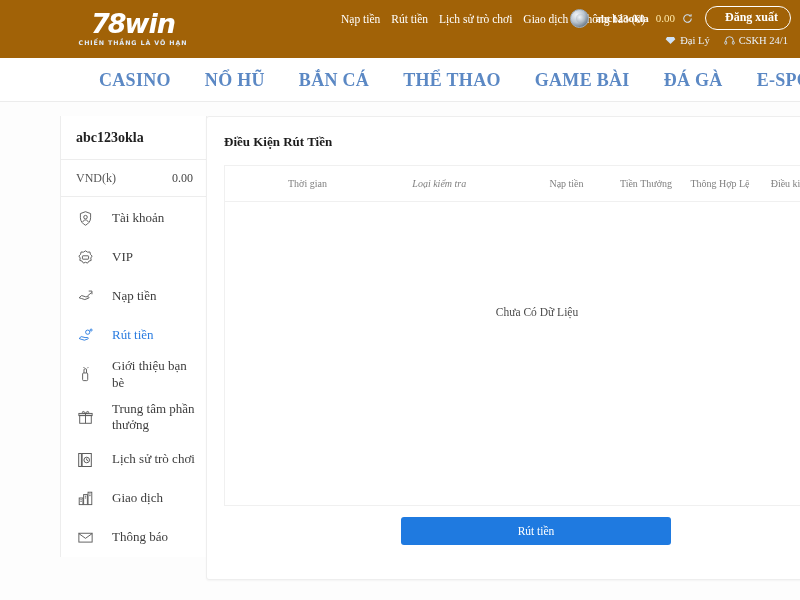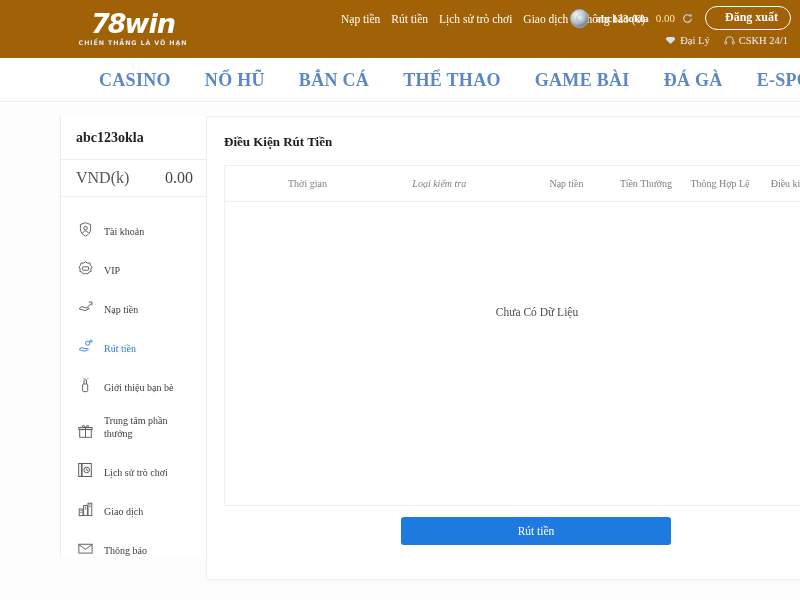--- a/index.html
+++ b/index.html
@@ -114,29 +114,29 @@
   }
   .sb-user {
     height: 44px; display: flex; align-items: center;
     padding-left: 15px; font-size: 14px; font-weight: 700;
     color: #222; border-bottom: 1px solid #ededed;
   }
   .sb-bal {
     height: 37px; display: flex; align-items: center;
     justify-content: space-between;
     padding: 0 13px 0 15px;
-    font-size: 16px; color: #555;
+    font-size: 12px; color: #555;
     border-bottom: 1px solid #ededed;
   }
   .sb-bal .val { color: #444; }
   .sb-list { padding-top: 2px; }
   .sb-item {
-    display: flex; align-items: flex-end;
-    gap: 10px; padding: 0 8px 0 15px;
-    height: 39px; font-size: 10px;
+    display: flex; align-items: center;
+    gap: 18px; padding: 0 8px 0 15px;
+    height: 39px; font-size: 13px;
     color: #3d3d3d; cursor: pointer;
   }
   .sb-item.two-line { height: 46px; }
   .sb-item.active { color: #2a7ce0; }
   .sb-item.active .sb-ic svg { stroke: #2a7ce0; }
   .sb-ic { width: 18px; height: 18px; flex: none; display:flex; align-items:center; justify-content:center;}
   .sb-ic svg { width: 17px; height: 17px; stroke: #5a5a5a; fill: none; stroke-width: 1.1; }
   .sb-label { line-height: 1.25; }
 
   

